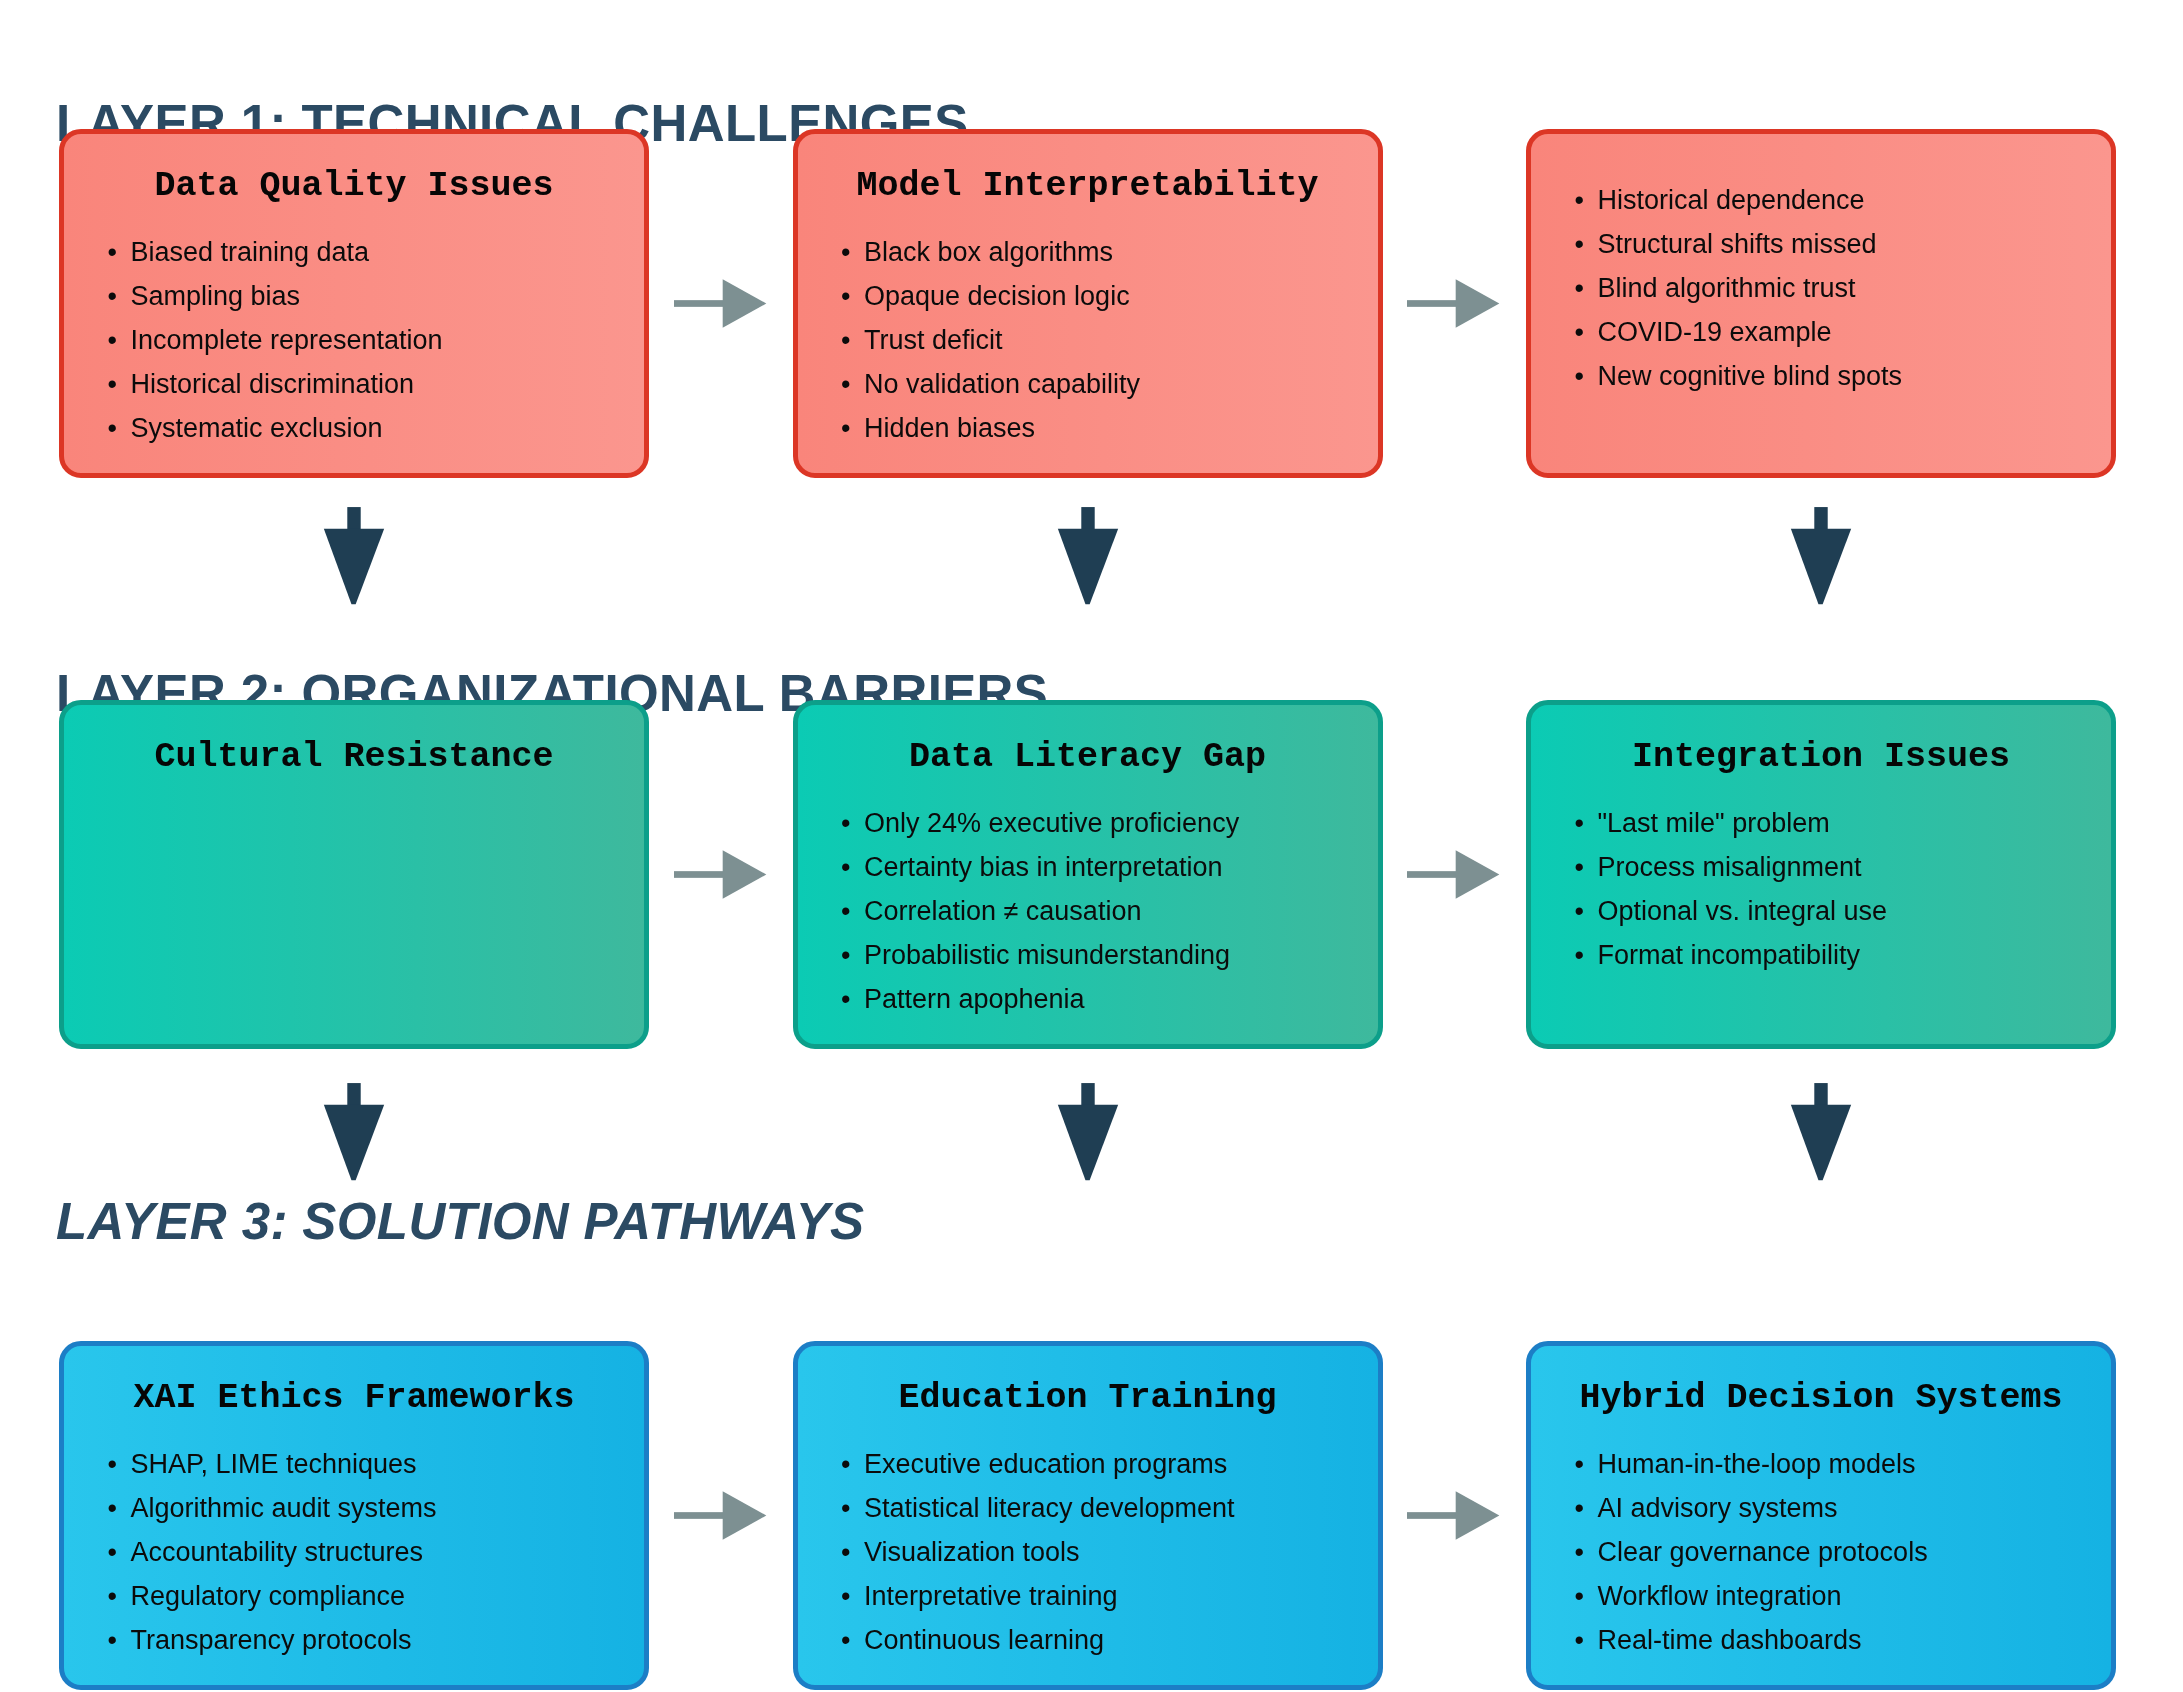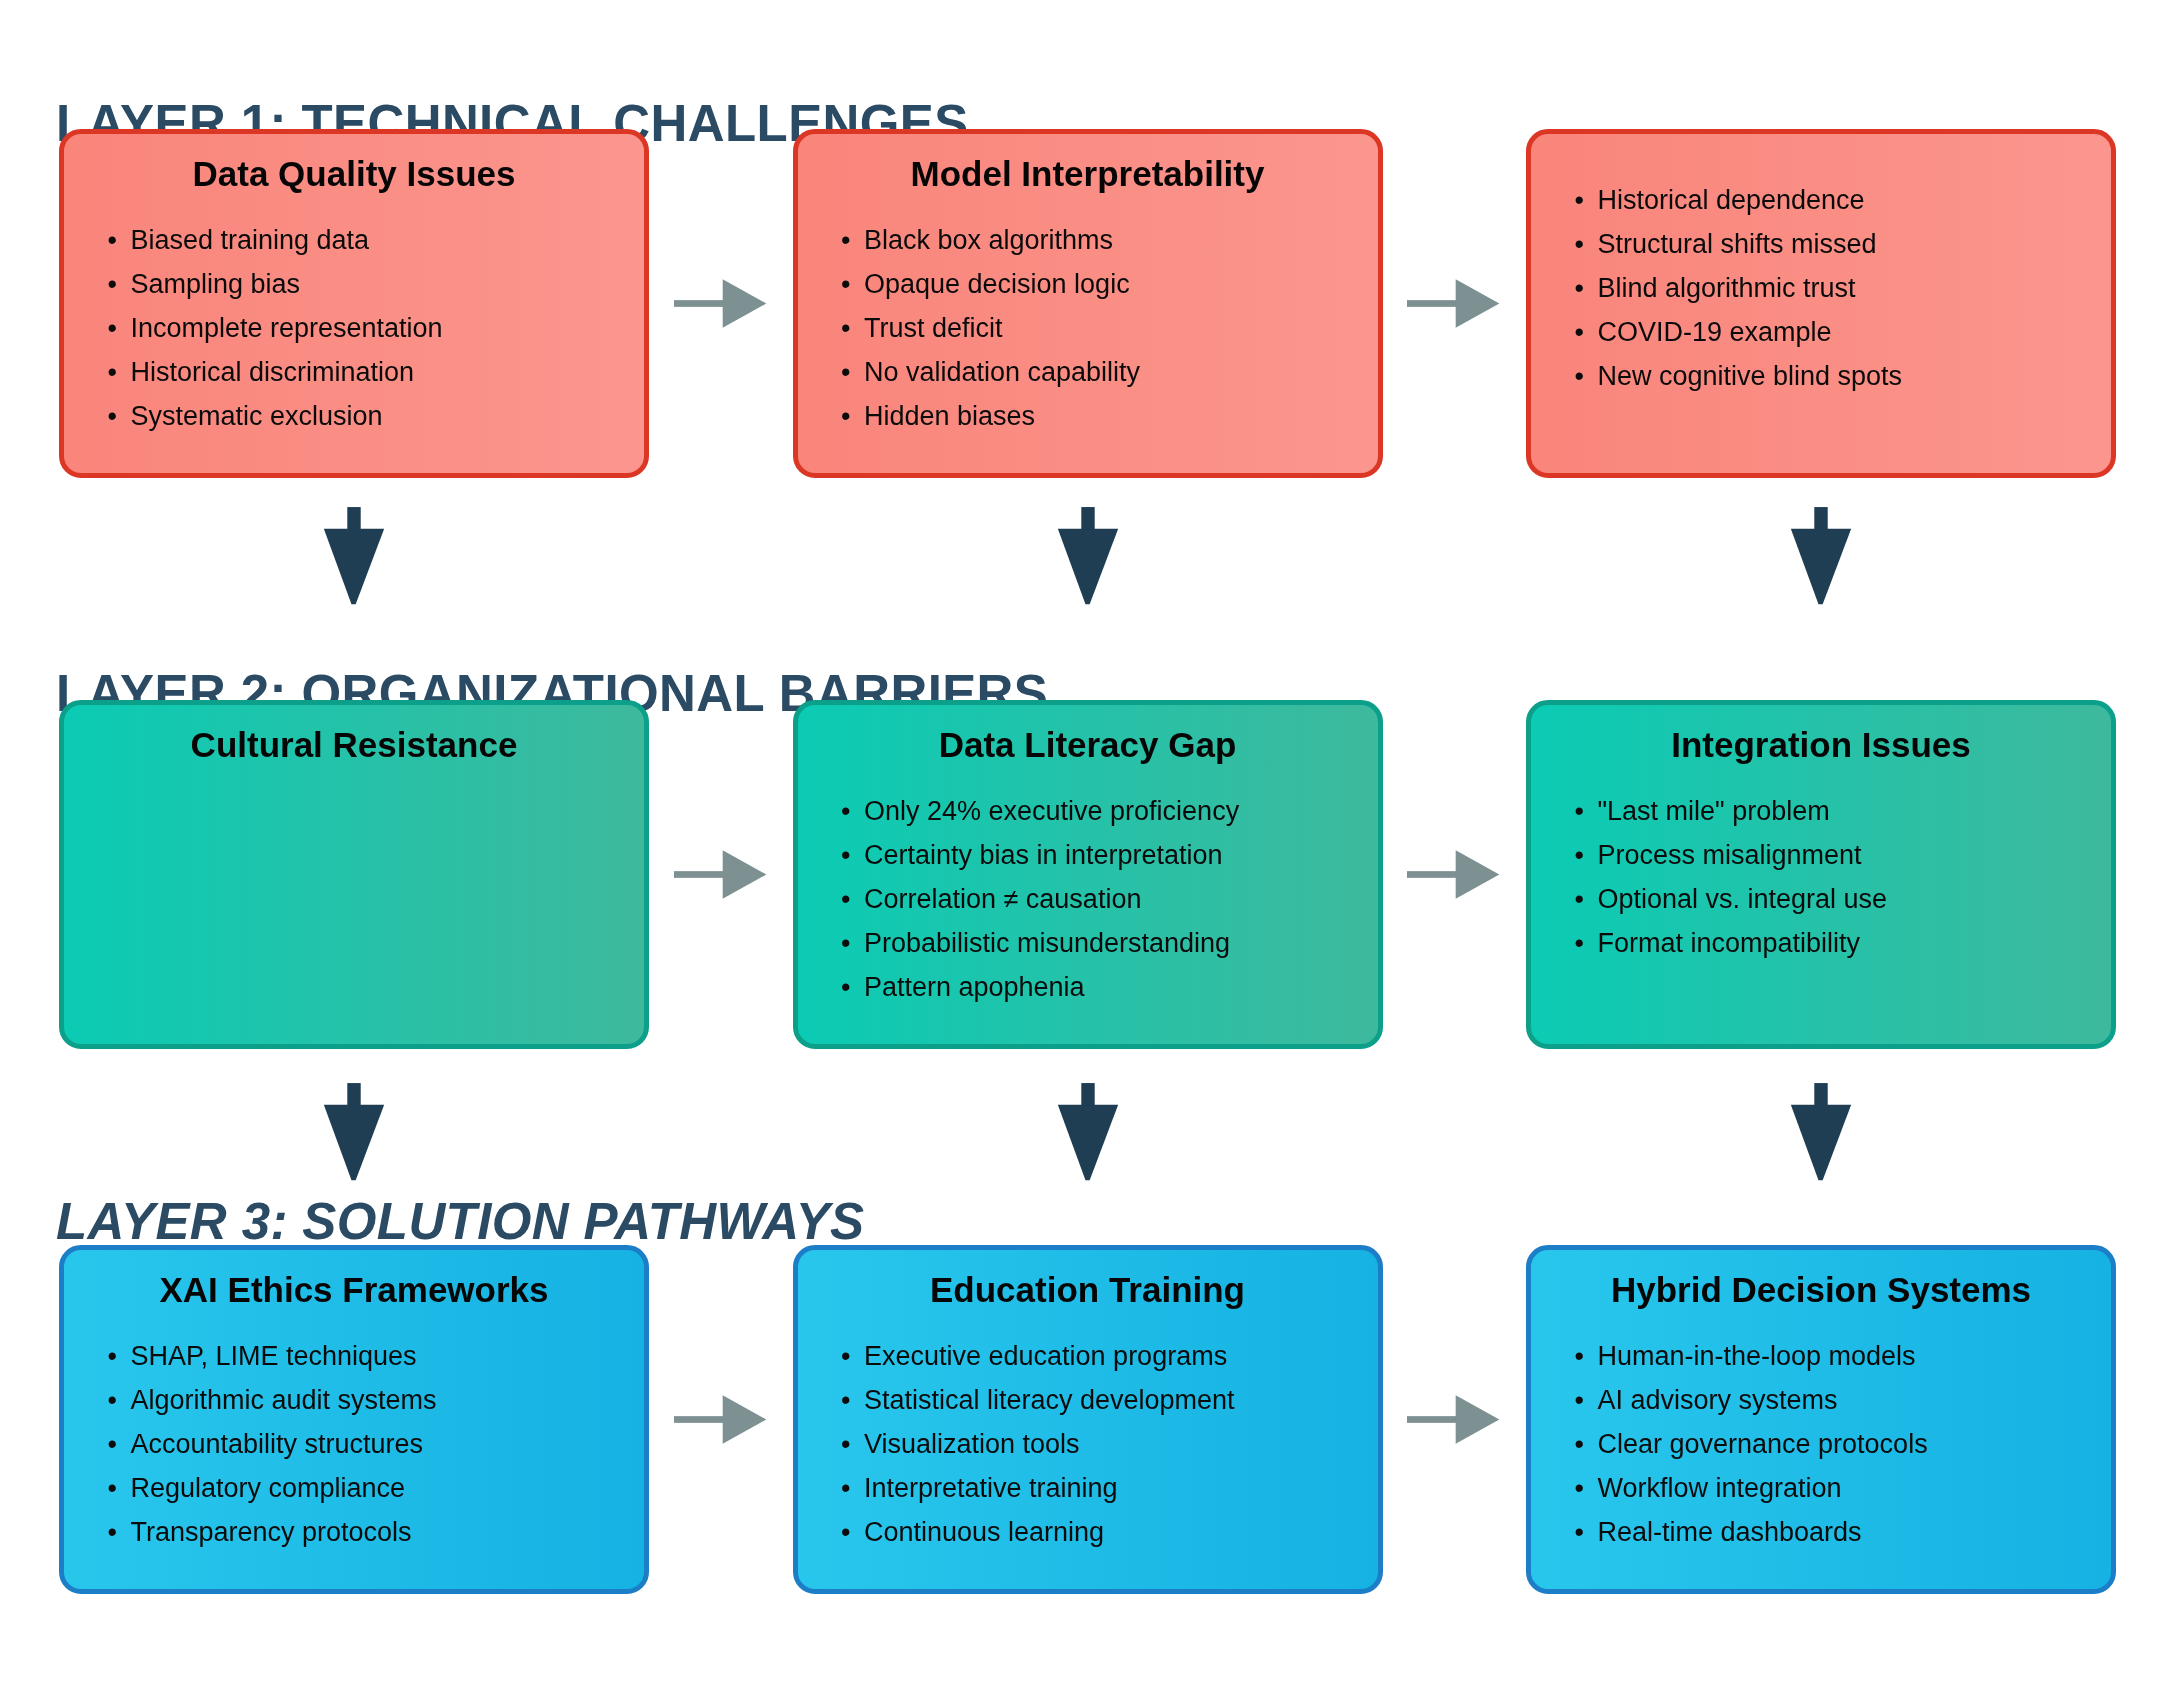--- a/index.html
+++ b/index.html
@@ -17,37 +17,38 @@
   #heading-1 { top: 66px; }
   #heading-2 { top: 636px; }
   #heading-3 { top: 1164px; font-style: italic; }
 
   .box-row {
     position: absolute; left: 59px; width: 2057px; height: 349px;
     display: flex; justify-content: space-between; align-items: center;
   }
   #row-1 { top: 129px; }
   #row-2 { top: 700px; }
-  #row-3 { top: 1245px; }
+  #row-3 { top: 1341px; }
 
   .box {
     width: 590px; height: 349px; box-sizing: border-box;
     border: 5px solid; border-radius: 22px;
     padding: 20px 25px 0 25px;
     overflow: hidden;
   }
   .theme-red  { background: linear-gradient(90deg, #f9857b 0%, #fa9younger0 50%, #fb968e 100%); }
   .theme-red  { background: linear-gradient(90deg, #f9857b, #fb968e); border-color: #dc3625; }
   .theme-teal { background: linear-gradient(90deg, #0bcbb4, #3eb99d); border-color: #0c9f8a; }
   .theme-blue { background: linear-gradient(90deg, #29c6ec, #15b2e3); border-color: #1c7ec6; }
 
   .box-title {
-    margin: 0; text-align: center;
+    margin: 12px; text-align: center;
     font-size: 35px; font-weight: bold; line-height: 40px;
     color: #060606;
+    font-family: Liberation Mono, monospace;
   }
   .bullets {
     list-style: none; margin: 23.6px 0 0 0; padding: 0 0 0 18.5px;
   }
   .bullets li {
     font-size: 27px; line-height: 44px; color: #0b0b0b; white-space: nowrap;
   }
   .bullets li::before { content: "\2022"; margin-right: 13.5px; }
 
   .arrow-row {

